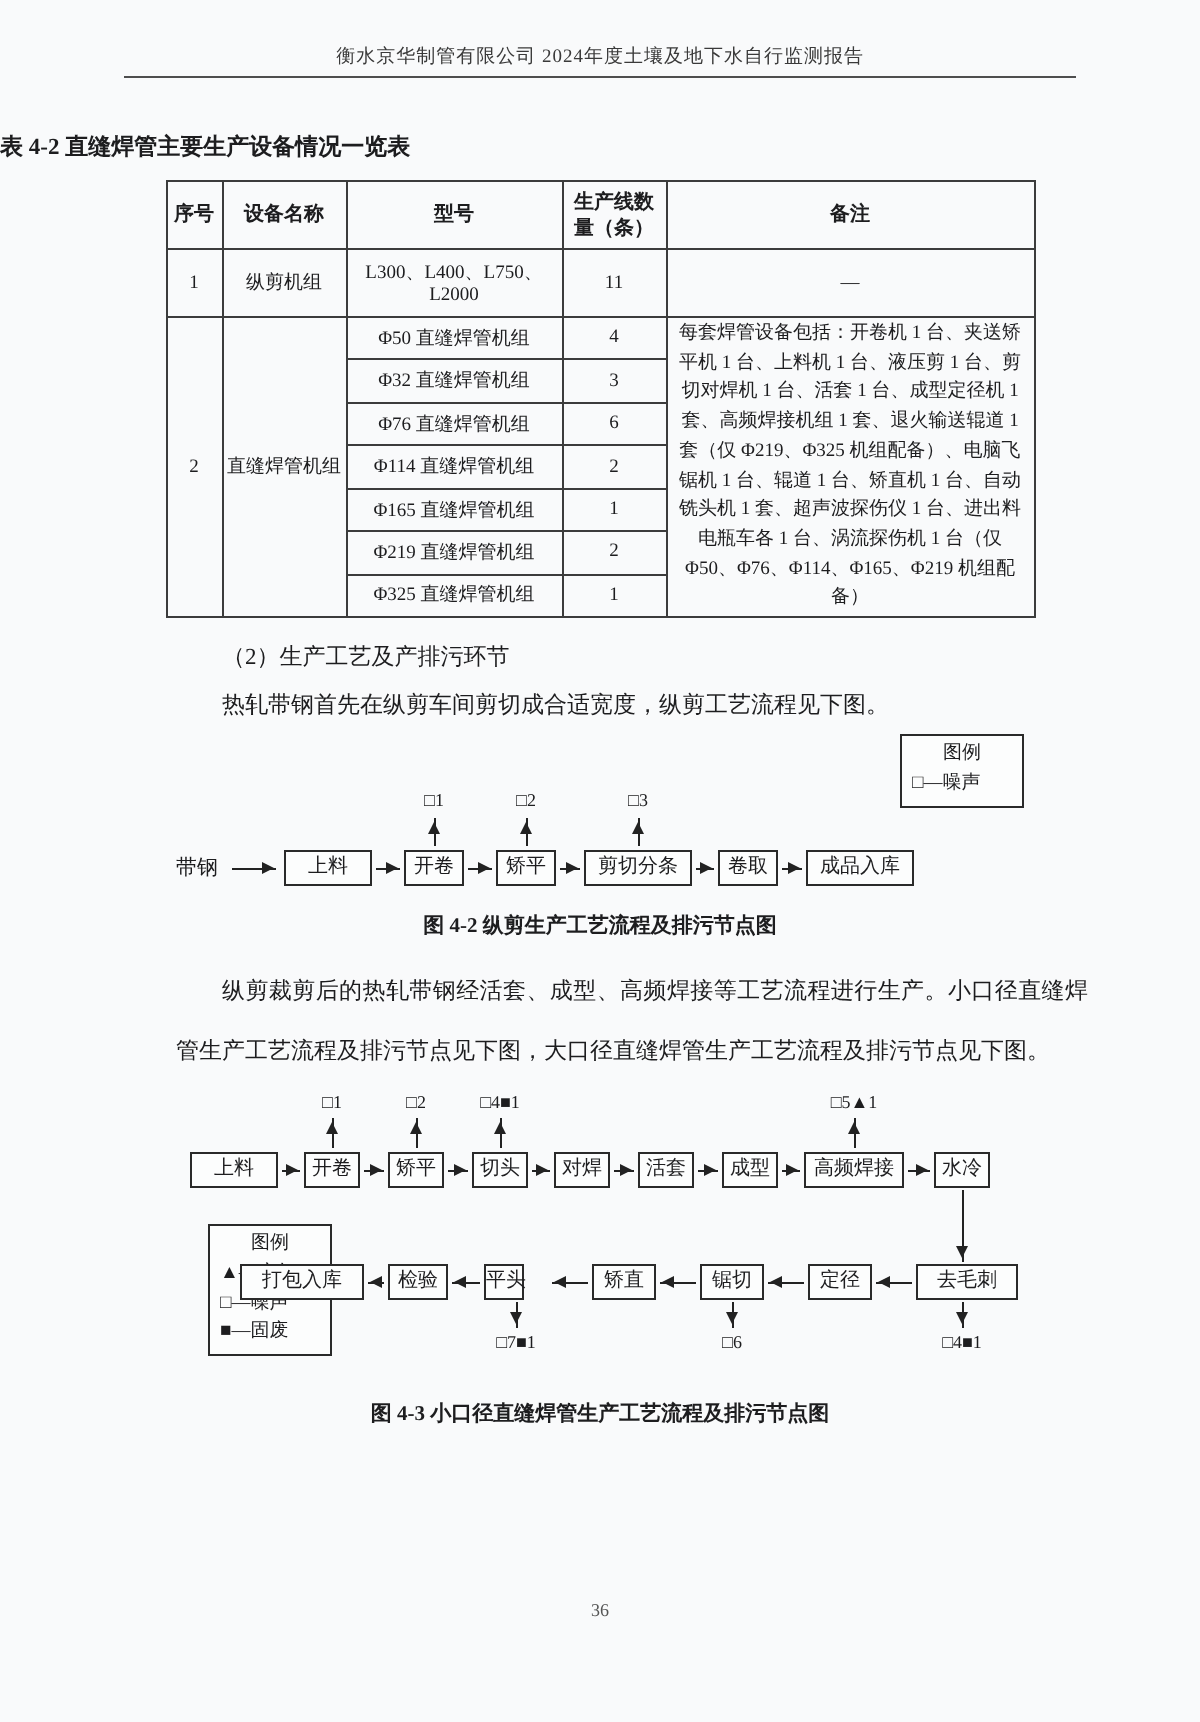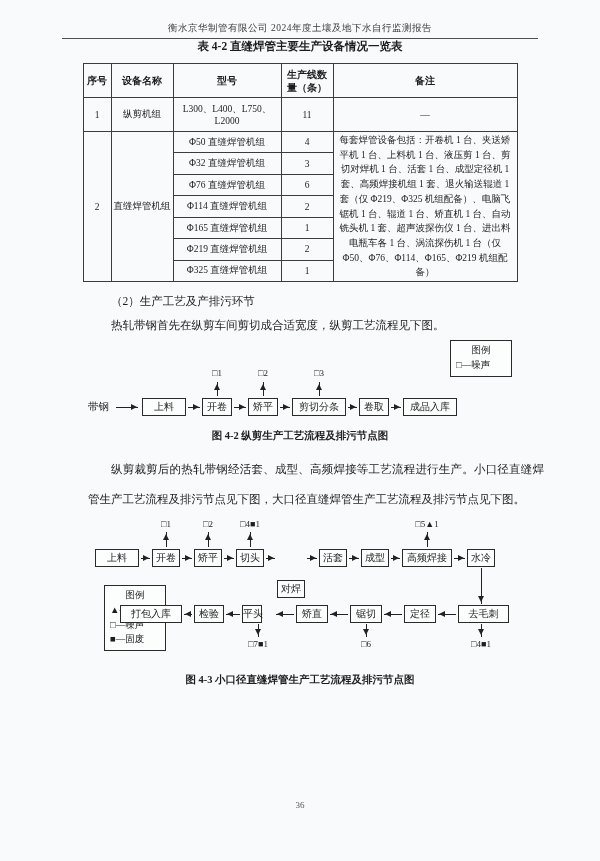--- a/index.html
+++ b/index.html
@@ -8,21 +8,21 @@
   .page {
     position:relative; width:600px; height:861px;
     background:#f9fafb; color:#1d1d1f;
     font-family:"Liberation Serif","DejaVu Serif",serif;
   }
   
   .doc-header { padding-top:22px; text-align:center; font-size:9.5px; color:#3a3a3a; letter-spacing:.5px; }
   .header-rule { margin:3px 62px 0 62px; border-bottom:1.5px solid #4e4e4e; }
 
   
-  .tbl-title { text-align:center; font-weight:bold; font-size:11.5px; }
+  .tbl-title { margin-top:27px; font-weight:bold; font-size:11.5px; }
   table.equip { margin:9px auto 0 auto; width:434px; border-collapse:collapse; table-layout:fixed; }
   table.equip th, table.equip td { border:1px solid #3c3c3c; text-align:center; vertical-align:middle; padding:1px 2px; }
   table.equip th { font-weight:bold; font-size:10px; height:34px; line-height:1.3; }
   table.equip td { font-size:9.5px; }
   tr.r1 td { height:34px; }
   tr.sub td { height:21px; }
   td.remark { font-size:9px; text-align:justify; padding:3px 5px; line-height:1.55; }
   .c-no{width:28px;} .c-name{width:62px;} .c-model{width:108px;} .c-count{width:52px;} .c-remark{width:184px;}
 
   
@@ -175,21 +175,21 @@
     <div class="varrow up" style="left:427px; top:13px; height:15px;"></div>
 
     <div class="fbox" style="left:95px; top:30px; width:44px;">上料</div>
     <div class="harrow r" style="left:141px; top:39px; width:9px;"></div>
     <div class="fbox" style="left:152px; top:30px; width:28px;">开卷</div>
     <div class="harrow r" style="left:182px; top:39px; width:10px;"></div>
     <div class="fbox" style="left:194px; top:30px; width:28px;">矫平</div>
     <div class="harrow r" style="left:224px; top:39px; width:10px;"></div>
     <div class="fbox" style="left:236px; top:30px; width:28px;">切头</div>
     <div class="harrow r" style="left:266px; top:39px; width:9px;"></div>
-    <div class="fbox" style="left:277px; top:30px; width:28px;margin-top:31px;">对焊</div>
+    <div class="fbox" style="left:277px; top:30px; width:28px;">对焊</div>
     <div class="harrow r" style="left:307px; top:39px; width:10px;"></div>
     <div class="fbox" style="left:319px; top:30px; width:28px;">活套</div>
     <div class="harrow r" style="left:349px; top:39px; width:10px;"></div>
     <div class="fbox" style="left:361px; top:30px; width:28px;">成型</div>
     <div class="harrow r" style="left:391px; top:39px; width:9px;"></div>
     <div class="fbox" style="left:402px; top:30px; width:50px;">高频焊接</div>
     <div class="harrow r" style="left:454px; top:39px; width:11px;"></div>
     <div class="fbox" style="left:467px; top:30px; width:28px;">水冷</div>
 
     <div class="varrow down" style="left:481px; top:49px; height:36px;"></div>

